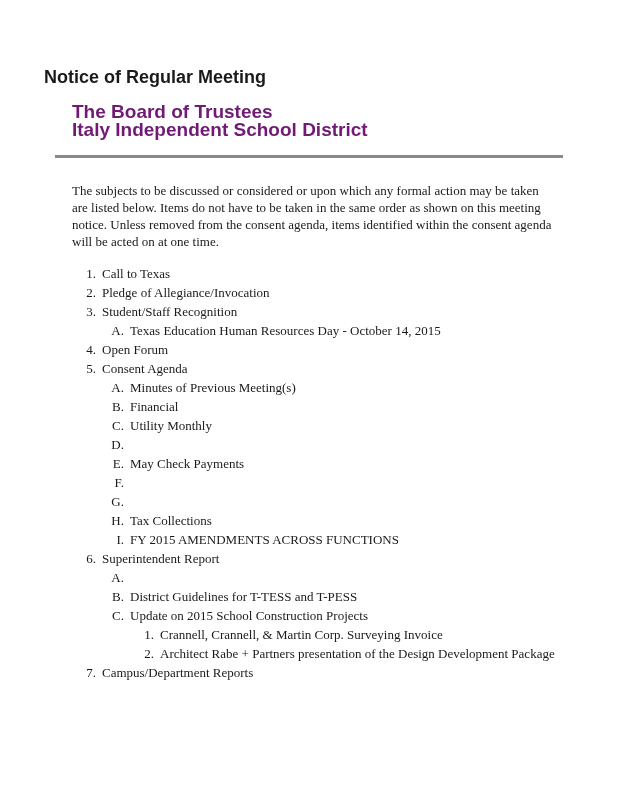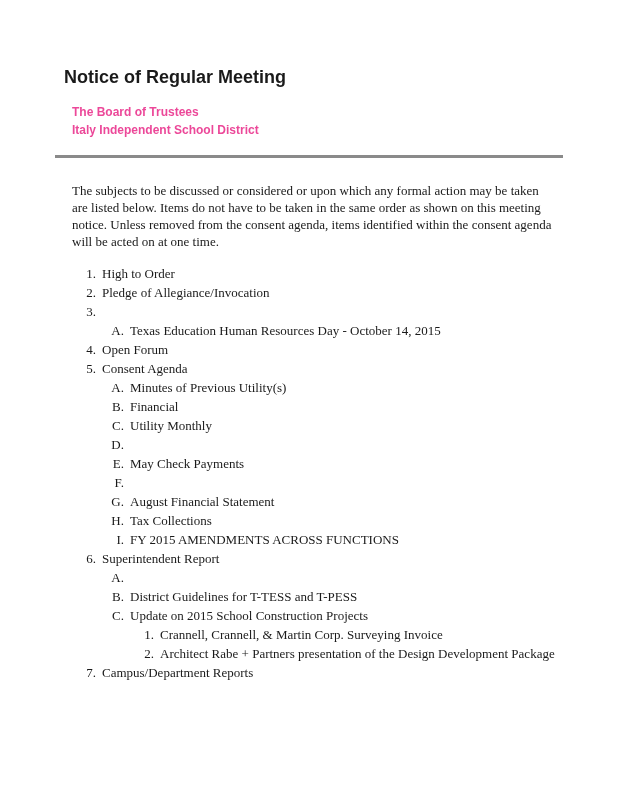--- a/index.html
+++ b/index.html
@@ -6,34 +6,34 @@
   body {
     width: 618px; height: 800px;
     background: #ffffff;
     font-family: "Liberation Serif", serif;
     color: #1a1a1a;
     overflow: hidden;
   }
   .page { position: relative; width: 618px; height: 800px; background: #ffffff; }
 
   .doc-title {
-    margin: 66px 0 0 64px;
+    margin: 66px 0 0 44px;
     font-family: "Liberation Sans", sans-serif;
     font-weight: bold;
     font-size: 18px;
     line-height: 22px;
     color: #1a1a1a;
   }
   .doc-subtitle {
     margin: 15px 0 0 72px;
     font-family: "Liberation Sans", sans-serif;
     font-weight: bold;
-    font-size: 12px;
+    font-size: 19px;
     line-height: 18px;
-    color: #ec4899;
+    color: #701a75;
   }
   .rule {
     margin: 16px 0 0 55px;
     width: 508px; height: 3px;
     border: none;
     background: #8a8a8a;
   }
   .intro {
     margin: 24px 0 0 72px;
     width: 484px;
@@ -74,50 +74,51 @@
 
   <hr class="rule">
 
 
   <p class="intro">The subjects to be discussed or considered or upon which any formal action may be taken are listed below. Items do not have to be taken in the same order as shown on this meeting notice. Unless removed from the consent agenda, items identified within the consent agenda will be acted on at one time.</p>
 
   <div class="agenda">
 
       <div class="agenda-row level-1">
         <span class="marker">1.</span>
-        <span class="text">High to Order</span>
+        <span class="text">Call to Texas</span>
       </div>
 
       <div class="agenda-row level-1">
         <span class="marker">2.</span>
         <span class="text">Pledge of Allegiance/Invocation</span>
       </div>
 
       <div class="agenda-row level-1">
         <span class="marker">3.</span>
+        <span class="text">Student/Staff Recognition</span>
       </div>
 
       <div class="agenda-row level-2">
         <span class="marker">A.</span>
         <span class="text">Texas Education Human Resources Day - October 14, 2015</span>
       </div>
 
       <div class="agenda-row level-1">
         <span class="marker">4.</span>
         <span class="text">Open Forum</span>
       </div>
 
       <div class="agenda-row level-1">
         <span class="marker">5.</span>
         <span class="text">Consent Agenda</span>
       </div>
 
       <div class="agenda-row level-2">
         <span class="marker">A.</span>
-        <span class="text">Minutes of Previous Utility(s)</span>
+        <span class="text">Minutes of Previous Meeting(s)</span>
       </div>
 
       <div class="agenda-row level-2">
         <span class="marker">B.</span>
         <span class="text">Financial</span>
       </div>
 
       <div class="agenda-row level-2">
         <span class="marker">C.</span>
         <span class="text">Utility Monthly</span>
@@ -131,21 +132,20 @@
         <span class="marker">E.</span>
         <span class="text">May Check Payments</span>
       </div>
 
       <div class="agenda-row level-2">
         <span class="marker">F.</span>
       </div>
 
       <div class="agenda-row level-2">
         <span class="marker">G.</span>
-        <span class="text">August Financial Statement</span>
       </div>
 
       <div class="agenda-row level-2">
         <span class="marker">H.</span>
         <span class="text">Tax Collections</span>
       </div>
 
       <div class="agenda-row level-2">
         <span class="marker">I.</span>
         <span class="text">FY 2015 AMENDMENTS ACROSS FUNCTIONS</span>

